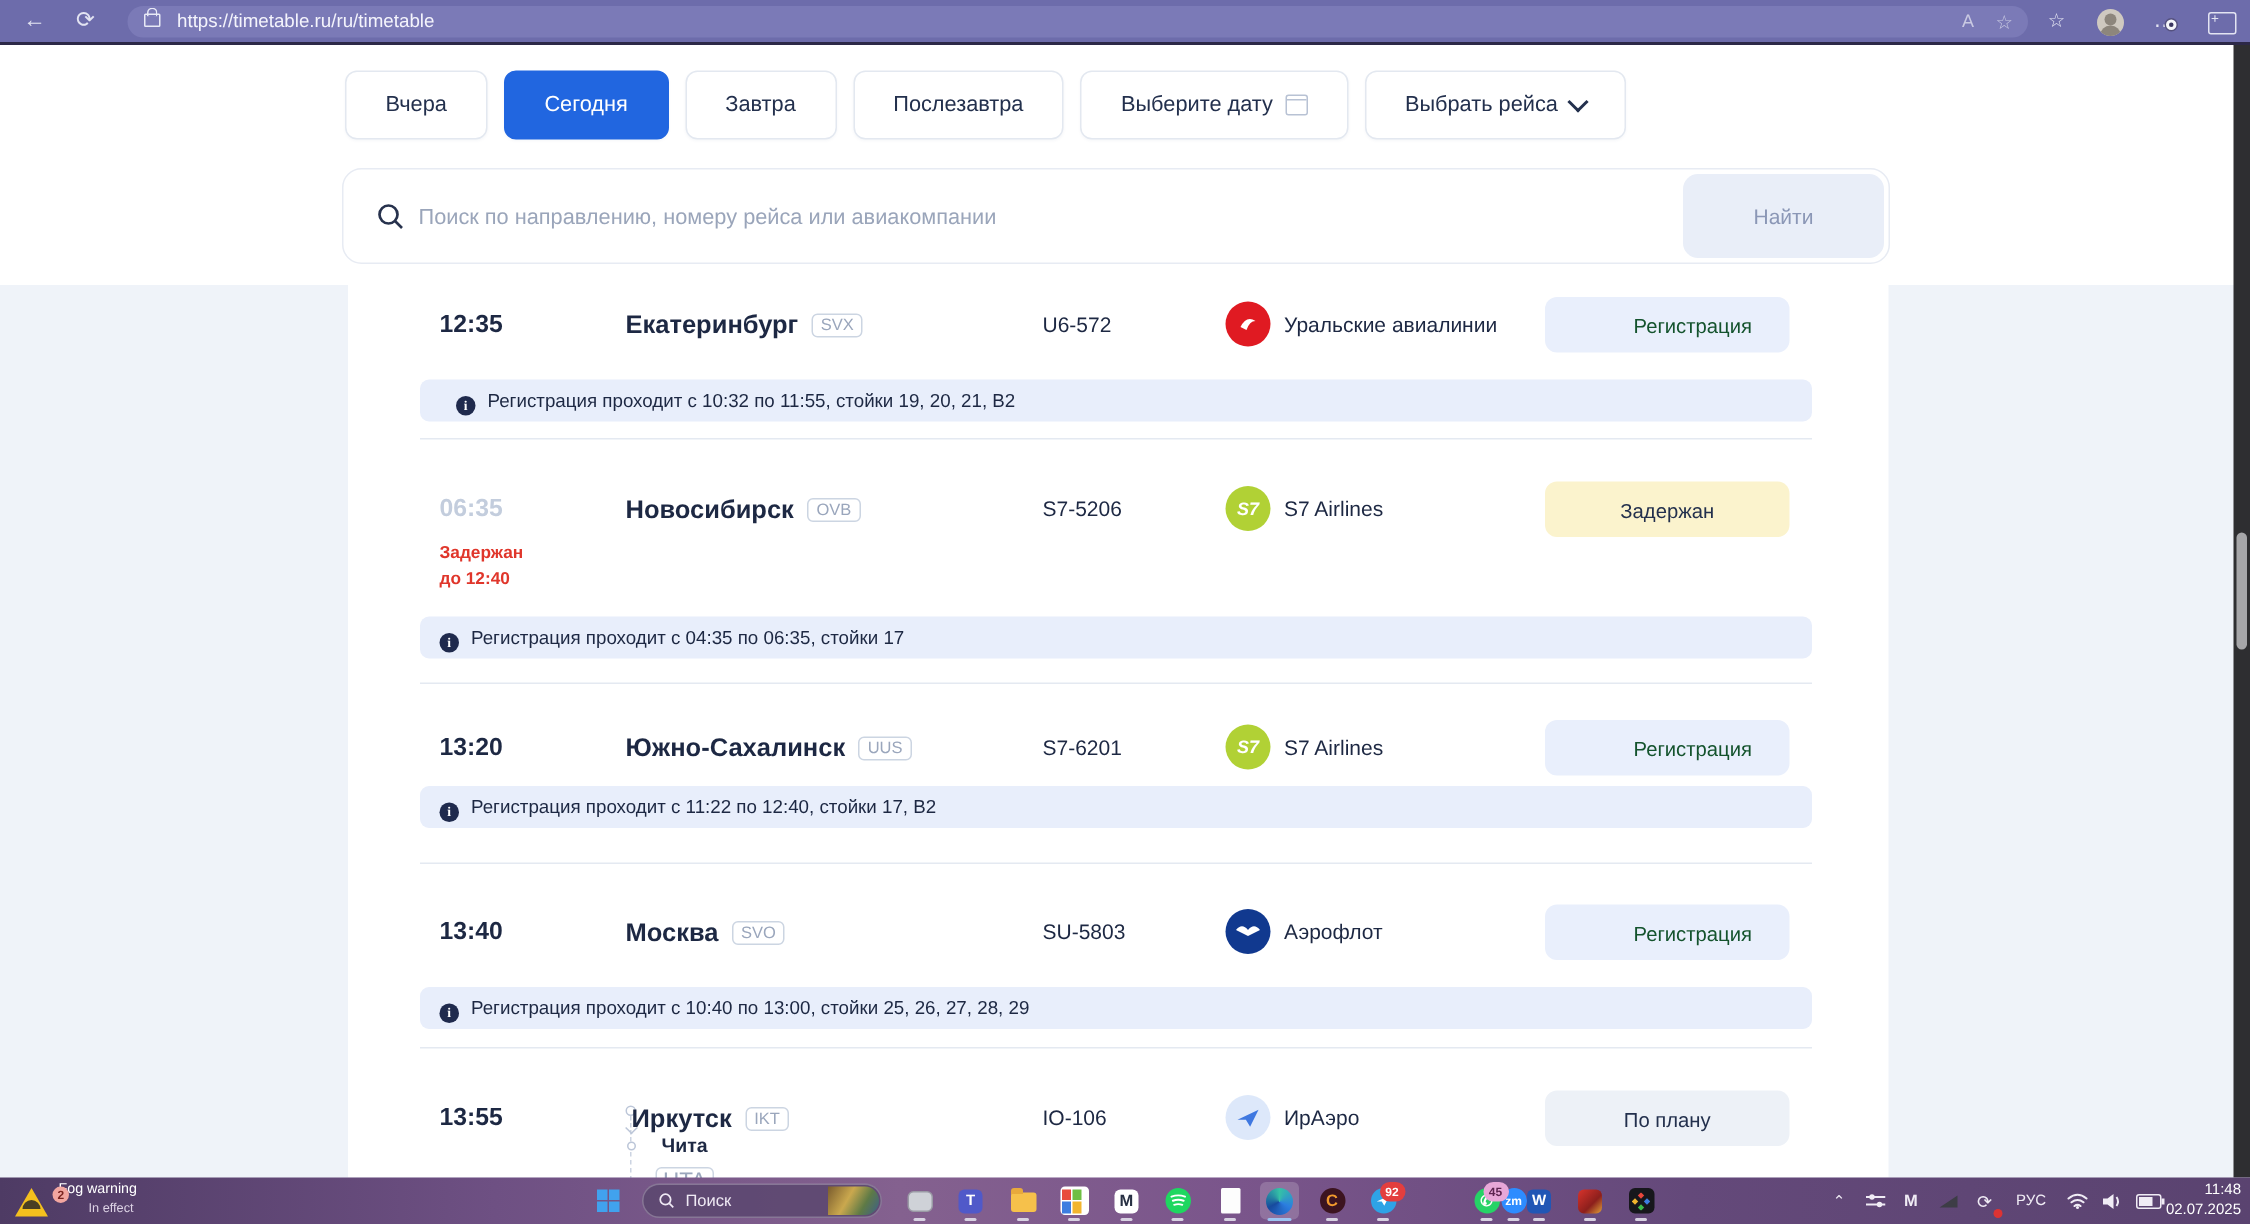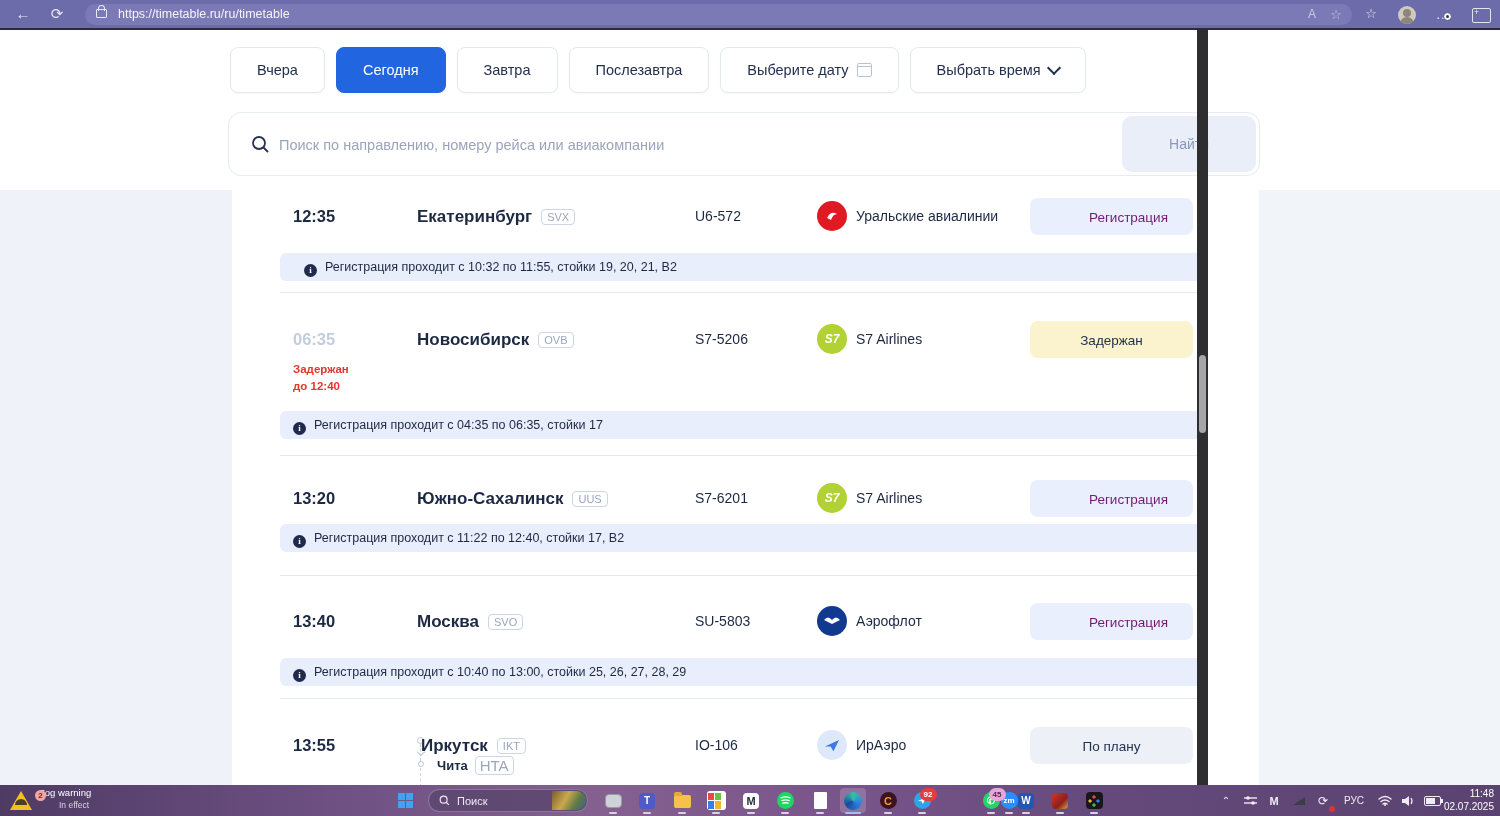--- a/index.html
+++ b/index.html
@@ -16,21 +16,21 @@
   .pill-right{position:absolute;right:8px;top:0;height:21px;line-height:21px;font-size:12px;color:#c9c9e2;}
   .avatar{position:absolute;left:1398px;top:6px;width:18px;height:18px;border-radius:50%;background:#cfc9c0;overflow:hidden;}
   .avatar:before{content:"";position:absolute;left:5px;top:3px;width:8px;height:8px;border-radius:50%;background:#8d867c;}
   .avatar:after{content:"";position:absolute;left:2px;top:11px;width:14px;height:9px;border-radius:7px 7px 0 0;background:#8d867c;}
   .more-badge{position:absolute;left:13px;top:12px;width:9px;height:9px;border-radius:50%;background:#f5f6fa;border:1px solid #55517f;box-sizing:border-box;}
   .more-badge:before{content:"";position:absolute;left:2px;top:2px;width:3px;height:3px;border-radius:50%;background:#3a3660;}
   .split-ic{position:absolute;left:1472px;top:8px;width:17px;height:13px;border:1.4px solid #e3e4f2;border-radius:2px;}
   .split-ic:before{content:"+";position:absolute;left:1px;top:-2px;font-size:9px;color:#e3e4f2;}
 
   
-  .page{position:absolute;top:30px;left:0;width:1208px;height:755px;background:#eff3f9;}
+  .page{position:absolute;top:30px;left:0;width:1500px;height:755px;background:#eff3f9;}
   .top-white{position:absolute;top:0;left:0;width:1500px;height:160px;background:#fff;}
 
   
   .filters{position:absolute;top:17px;left:230px;height:46px;display:flex;gap:11px;}
   .fbtn{height:46px;box-sizing:border-box;border:1px solid #e3e8f0;background:#fff;border-radius:8px;display:flex;align-items:center;gap:8px;padding:0 26px;font-size:14.5px;color:#23304d;cursor:pointer;box-shadow:0 1px 2px rgba(30,50,90,.04);}
   .fbtn.selected{background:#2166e0;border-color:#2166e0;color:#fff;}
   .cal-ic{width:13px;height:12px;border:1.4px solid #b8c2d4;border-radius:2px;position:relative;}
   .cal-ic:before{content:"";position:absolute;top:2px;left:0;right:0;height:1.4px;background:#b8c2d4;}
   .chev{width:8px;height:8px;border-right:2px solid #23304d;border-bottom:2px solid #23304d;transform:rotate(45deg);margin-top:-4px;}
 
@@ -52,31 +52,31 @@
   .iata{font-size:11px;color:#9aa6bc;border:1px solid #ccd5e2;border-radius:4px;padding:1px 5px;background:#fff;}
   .fno{position:absolute;left:463px;top:0;line-height:37px;font-size:14px;color:#1d2843;}
   .airline{position:absolute;left:585px;top:3px;display:flex;align-items:center;gap:9px;}
   .logo{width:30px;height:30px;border-radius:50%;display:flex;align-items:center;justify-content:center;}
   .logo.ural{background:#e01a22;}
   .logo.s7{background:#b1d135;color:#fff;font-size:12px;font-weight:bold;font-style:italic;}
   .logo.aeroflot{background:#11398f;}
   .logo.iraero{background:#dde8fa;}
   .aname{font-size:14px;color:#1d2843;}
   .status{position:absolute;left:798px;top:0;width:163px;height:37px;border-radius:8px;text-align:center;line-height:37px;font-size:13.5px;border:none;font-family:"Liberation Sans",sans-serif;}
-  .status.reg{background:#e9effc;color:#701a75;cursor:pointer;padding-left:40px;}
+  .status.reg{background:#e9effc;color:#14532d;cursor:pointer;padding-left:40px;}
   .status.delayed{background:#fbf3cd;color:#23304d;}
   .status.plan{background:#edf1f7;color:#23304d;}
   .infobar{position:absolute;left:48px;width:928px;height:28px;background:#e8eefb;border-radius:6px;line-height:28px;font-size:12.5px;color:#1d2843;padding-left:13px;box-sizing:border-box;}
   .info-ic{display:inline-block;width:13px;height:13px;border-radius:50%;background:#1f2a4d;color:#fff;font-size:9px;font-weight:bold;text-align:center;line-height:13px;vertical-align:-2px;margin-right:8px;font-family:"Liberation Serif",serif;}
   .divider{position:absolute;left:48px;width:928px;height:1px;background:#e4e9f1;}
   
   .route-dot{position:absolute;width:7px;height:7px;border:1.5px solid #bcc6d8;border-radius:50%;background:#fff;box-sizing:border-box;}
   .route-line{position:absolute;width:0;border-left:1.5px dashed #ccd4e2;}
   .route-arrow{position:absolute;width:5px;height:5px;border-right:1.5px solid #bcc6d8;border-bottom:1.5px solid #bcc6d8;transform:rotate(45deg);}
-  .stopwrap{position:absolute;left:205px;top:29px;display:flex;align-items:center;gap:7px;}
+  .stopwrap{position:absolute;left:205px;top:29px;display:flex;align-items:center;gap:7px;flex-direction:column;}
   .stopcity{font-size:13px;font-weight:bold;color:#1d2843;}
   .iata.small{font-size:15px;padding:0 4px;}
 
   
   .scrollbar{position:absolute;top:0;right:0;width:11px;height:755px;background:#2e2e31;}
   .scroll-thumb{position:absolute;left:2px;top:325px;width:7px;height:78px;background:#a6a6a9;border-radius:4px;}
 
   
   .taskbar{position:absolute;left:0;top:785px;width:1500px;height:31px;background:linear-gradient(90deg,#4e3b64 0%,#6e5083 22%,#84618f 40%,#7a558b 55%,#64497a 75%,#5a4370 100%);}
   .weather{position:absolute;left:10px;top:2px;display:flex;gap:7px;align-items:center;cursor:pointer;}
@@ -141,21 +141,21 @@
           <span>Завтра</span>
         </div>
       <div class="fbtn">
           <span>Послезавтра</span>
         </div>
       <div class="fbtn">
           <span>Выберите дату</span>
           <span class="cal-ic"></span>
         </div>
       <div class="fbtn">
-          <span>Выбрать время</span>
+          <span>Выбрать рейса</span>
           <span class="chev"></span>
         </div>
     </div>
 
     <div class="searchbar">
       <svg class="mag" width="19" height="19" viewBox="0 0 19 19">
           <circle cx="8" cy="8" r="6" fill="none" stroke="#27324d" stroke-width="1.8"></circle>
           <line x1="12.5" y1="12.5" x2="17" y2="17" stroke="#27324d" stroke-width="1.8"></line>
         </svg>
       <input type="text" placeholder="Поиск по направлению, номеру рейса или авиакомпании" style="">

